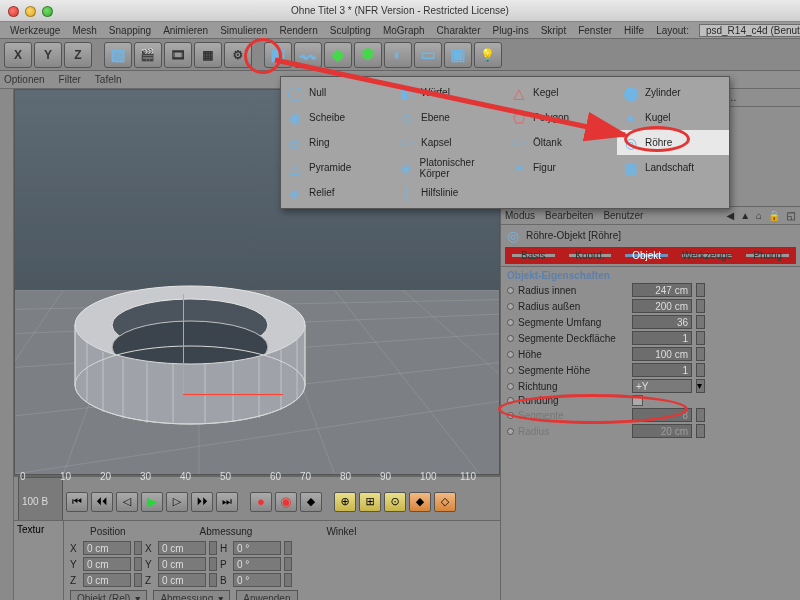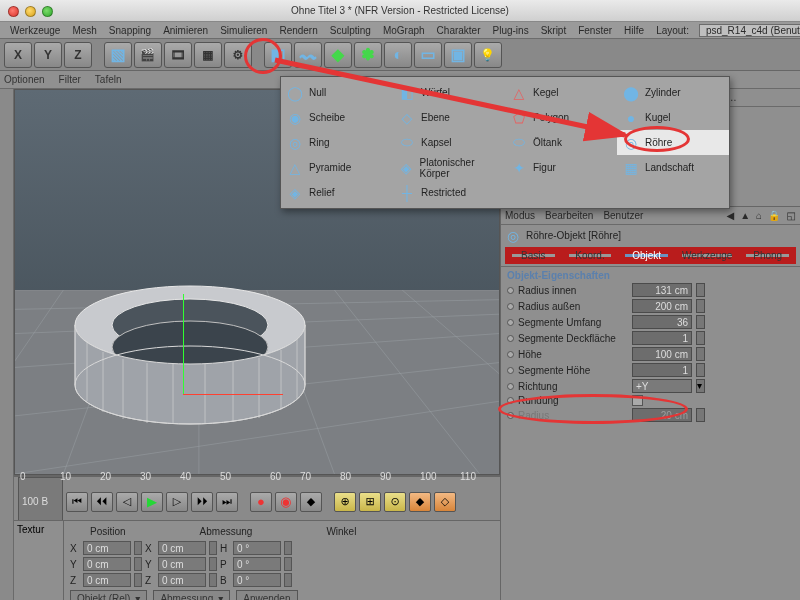--- a/index.html
+++ b/index.html
@@ -328,21 +328,21 @@
           <div class="tab">Koord.</div>
           <div class="tab active">Objekt</div>
           <div class="tab">Werkzeuge</div>
           <div class="tab">Phong</div>
         </div>
       <div class="sect">Objekt-Eigenschaften</div>
       <div id="props">
           <div class="prop">
             <span class="dot2"></span>
             <span class="lbl">Radius innen</span>
-            <span class="val">131 cm</span>
+            <span class="val">247 cm</span>
             <span class="sp"></span>
           </div>
           <div class="prop">
             <span class="dot2"></span>
             <span class="lbl">Radius außen</span>
             <span class="val">200 cm</span>
             <span class="sp"></span>
           </div>
           <div class="prop">
             <span class="dot2"></span>
@@ -374,20 +374,26 @@
             <span class="val" style="justify-content:flex-start;background:#7a7a7a">+Y</span>
             <span class="sp">▾</span>
           </div>
           <div class="prop">
             <span class="dot2"></span>
             <span class="lbl">Rundung</span>
             <span class="chk"></span>
           </div>
           <div class="prop">
             <span class="dot2"></span>
+            <span class="lbl dim">Segmente</span>
+            <span class="val txt">8</span>
+            <span class="sp"></span>
+          </div>
+          <div class="prop">
+            <span class="dot2"></span>
             <span class="lbl dim">Radius</span>
             <span class="val txt">20 cm</span>
             <span class="sp"></span>
           </div>
         </div>
     </div>
   </div>
 </div>
 
 <div class="prim-menu" id="primmenu">
@@ -425,21 +431,21 @@
       <div class="prim-item">
         <span class="prim-icon">⬭</span>
         <span>Kapsel</span>
       </div>
       <div class="prim-item">
         <span class="prim-icon">◈</span>
         <span>Platonischer Körper</span>
       </div>
       <div class="prim-item">
         <span class="prim-icon">┼</span>
-        <span>Restricted</span>
+        <span>Hilfslinie</span>
       </div>
     </div>
     <div class="prim-col">
       <div class="prim-item">
         <span class="prim-icon red">△</span>
         <span>Kegel</span>
       </div>
       <div class="prim-item">
         <span class="prim-icon red">⬠</span>
         <span>Polygon</span>

